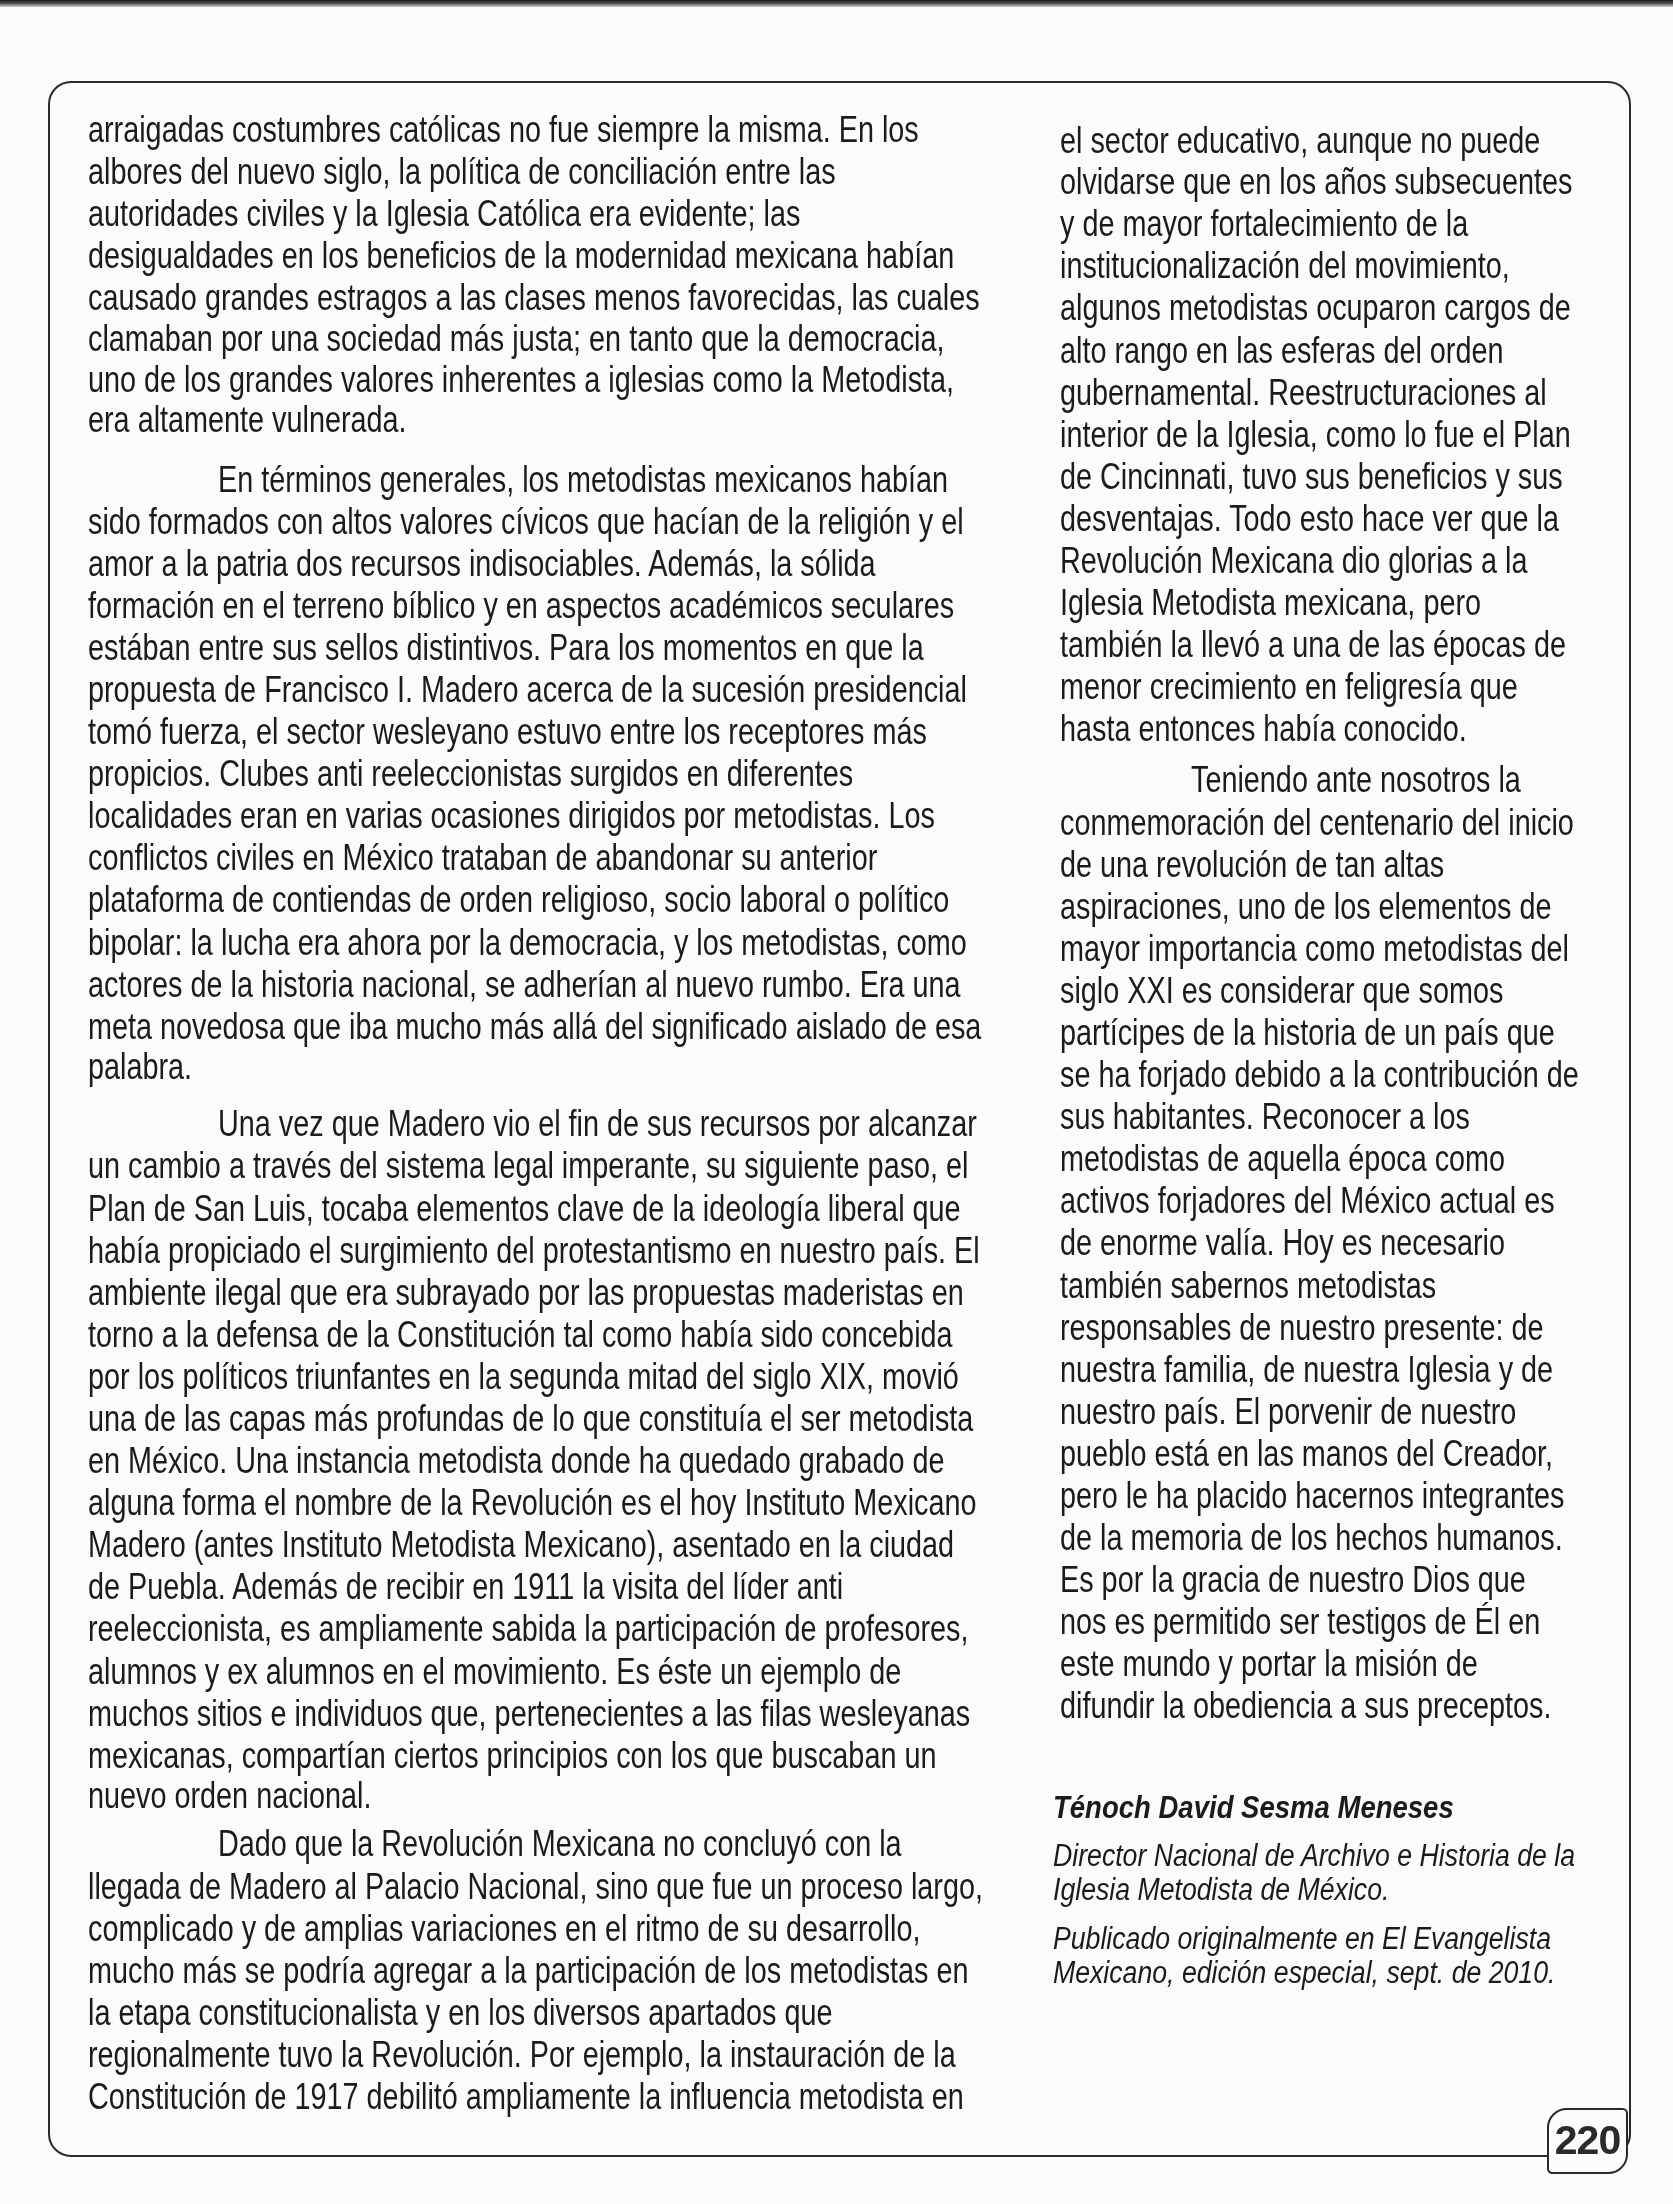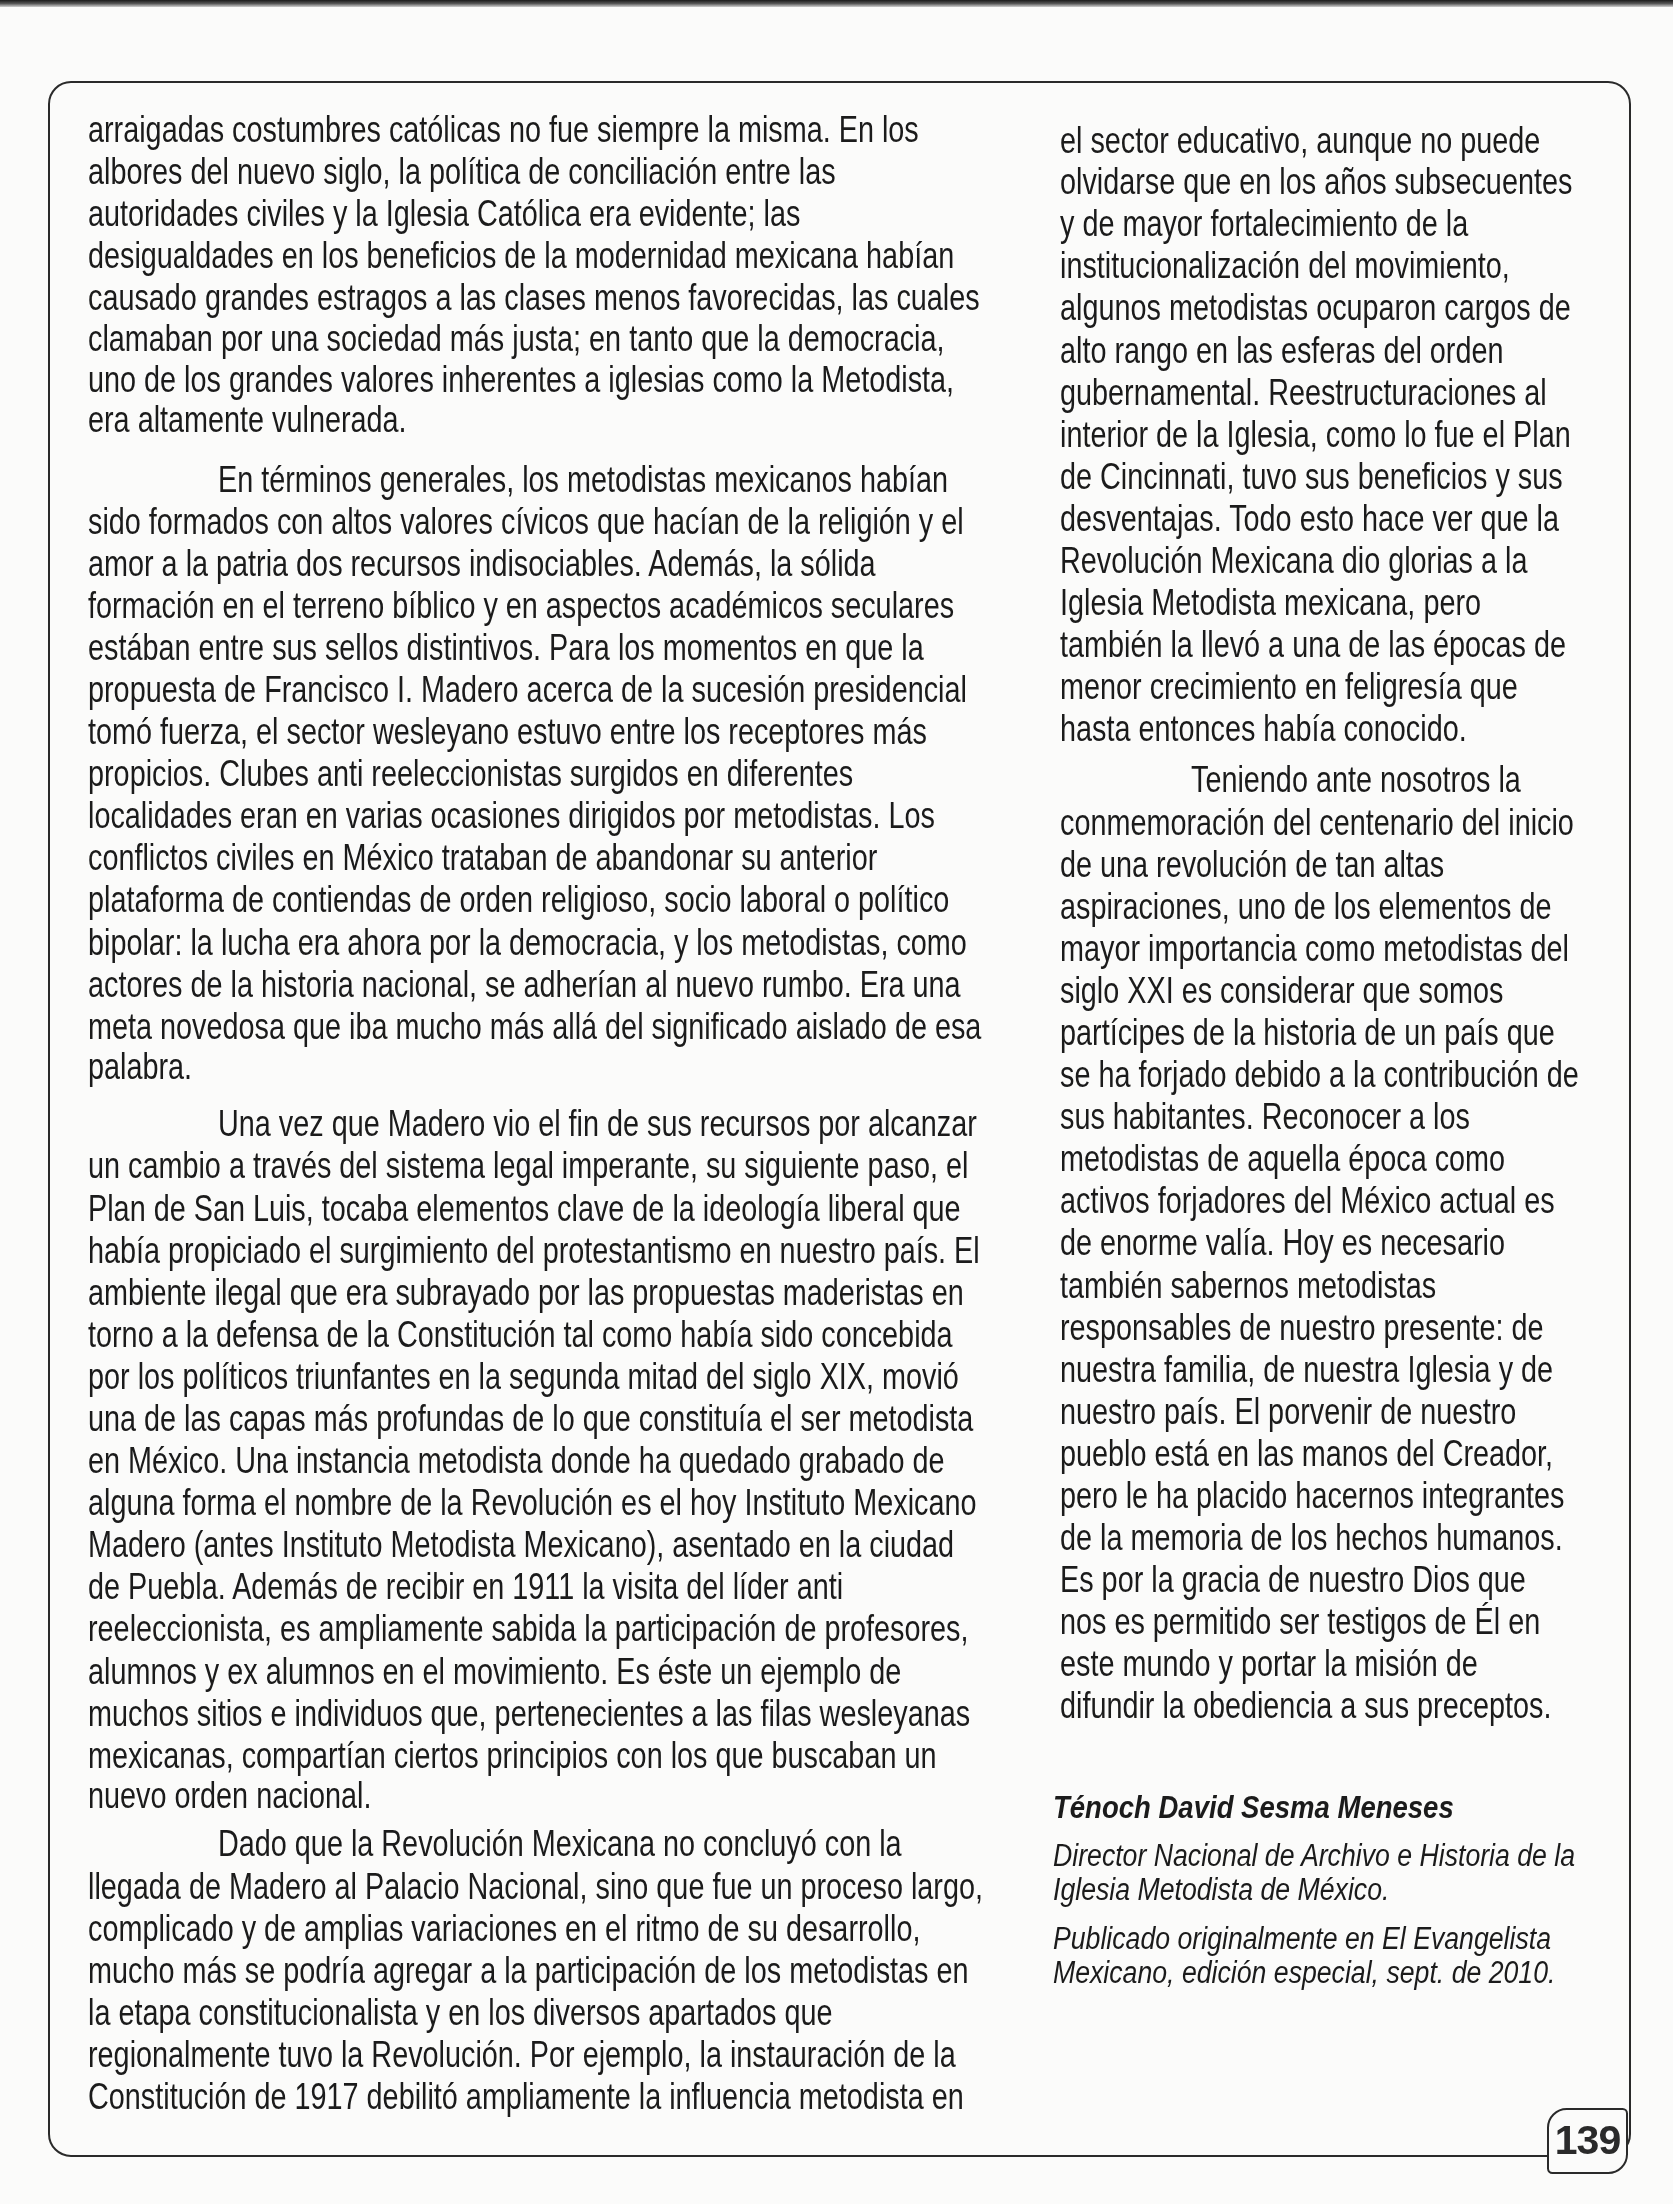--- a/index.html
+++ b/index.html
@@ -139,14 +139,14 @@
 </div>
 
 <div class="signature">
   <div class="sig sig-name" style="top:1789px">Ténoch David Sesma Meneses</div>
   <div class="sig sig-text" style="top:1838px">Director Nacional de Archivo e Historia de la</div>
   <div class="sig sig-text" style="top:1872px">Iglesia Metodista de México.</div>
   <div class="sig sig-text" style="top:1921px">Publicado originalmente en El Evangelista</div>
   <div class="sig sig-text" style="top:1955px">Mexicano, edición especial, sept. de 2010.</div>
 </div>
 
-<div class="pagenum">139</div>
+<div class="pagenum">220</div>
 
 
 </body></html>

